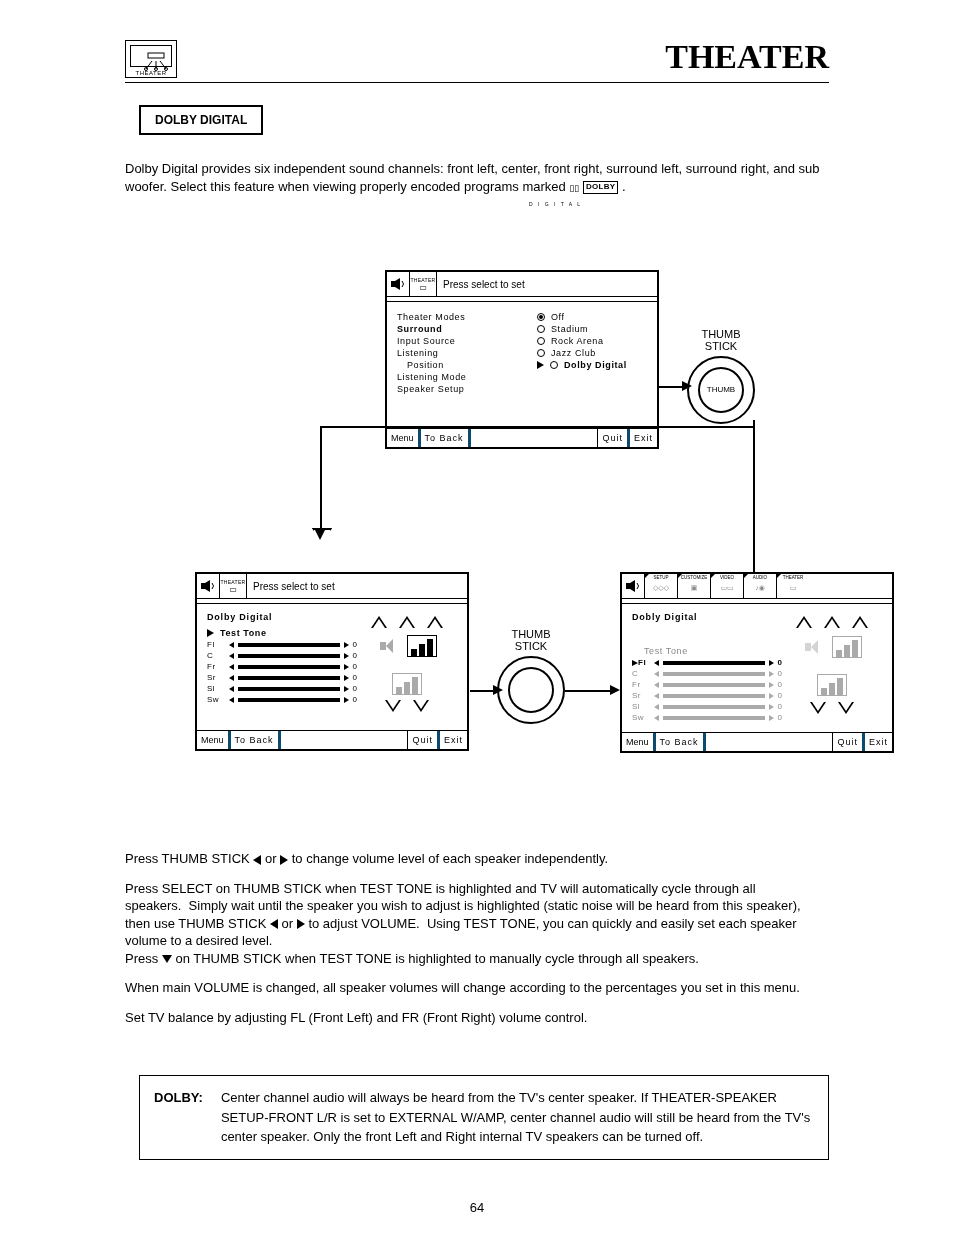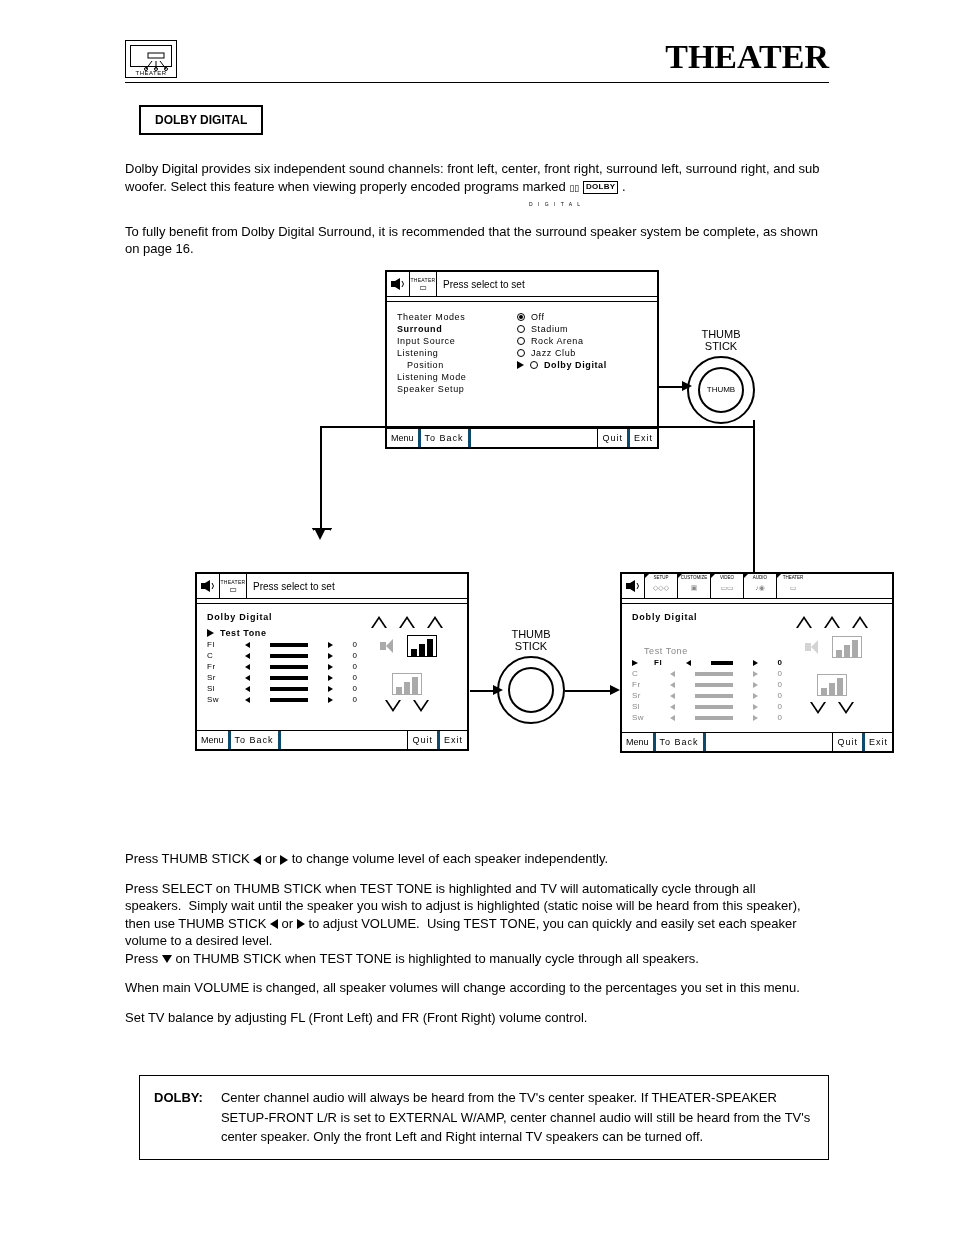--- a/index.html
+++ b/index.html
@@ -25,21 +25,21 @@
   .menu .hdr .rest{flex:1;display:flex;align-items:center;padding-left:6px}
   .menu .body2{padding:8px 10px 8px 10px;min-height:110px;position:relative}
   .menu .ftr{display:flex;border-top:1px solid #000;height:18px;font-size:9px}
   .menu .ftr>div{display:flex;align-items:center;justify-content:center;border-right:3px solid #0c4a6e;padding:0 4px}
   .menu .ftr>div:last-child{border-right:none}
   .menu .ftr .sp2{flex:1;border-right:1px solid #000}
   .row{display:flex;align-items:center;gap:6px;font-size:9px;letter-spacing:.6px;margin:2px 0}
   .dot{width:6px;height:6px;border:1px solid #000;border-radius:50%}
   .dot.f::after{content:"";display:block;width:4px;height:4px;background:#000;border-radius:50%;margin:1px}
   .arrow-r{width:0;height:0;border-left:7px solid #000;border-top:4px solid transparent;border-bottom:4px solid transparent}
-  .slider{display:flex;align-items:center;gap:20px;font-size:8px;margin:2px 0}
+  .slider{display:flex;align-items:center;gap:4px;font-size:8px;margin:2px 0}
   .slider .lbl{width:18px;text-align:left;letter-spacing:.5px}
   .slider .tri-l{width:0;height:0;border-right:5px solid #000;border-top:3px solid transparent;border-bottom:3px solid transparent}
   .slider .tri-r{width:0;height:0;border-left:5px solid #000;border-top:3px solid transparent;border-bottom:3px solid transparent}
   .slider .bar{flex:1;height:4px;background:#000}
   .slider.g .bar{background:#aaa}
   .slider.g .tri-l{border-right-color:#aaa}
   .slider.g .tri-r{border-left-color:#aaa}
   .slider.g{color:#888}
   .sp-shapes{display:flex;gap:12px;justify-content:center;margin:4px 0 6px}
   .sp-shape{width:0;height:0;border-left:8px solid transparent;border-right:8px solid transparent;border-bottom:12px solid #000;position:relative}
@@ -99,42 +99,41 @@
   <div class="sectbox">DOLBY DIGITAL</div>
 
   <div class="body">
     <p>
       <span>Dolby Digital provides six independent sound channels: front left, center, front right, surround left, surround right, and sub woofer. Select this feature when viewing  properly encoded programs marked </span>
       <span style="font-size:9px">▯▯</span>
       <span class="dd-inline">DOLBY</span>
       <span> .</span><br>
       <span style="display:inline-block;margin-left:404px" class="dd-sub">D I G I T A L</span>
     </p>
-    <p>To fully benefit from Dolby Digital Surround, it is recommended that the surround speaker system be complete, as shown on page 16.</p>
   </div>
 
   <div class="diag">
 
     <div class="menu" style="top:0;left:260px;width:270px">
       <div class="hdr">
         <div class="sp speaker-ic">
           <svg viewBox="0 0 16 14">
               <rect x="1" y="4" width="4" height="6" fill="#000"></rect>
               <path d="M5 4 L10 1 L10 13 L5 10 Z" fill="#000"></path>
               <path d="M12 4 Q15 7 12 10" fill="none" stroke="#000"></path>
             </svg>
         </div>
         <div class="ic">
           <div class="tl">THEATER</div>
           <div style="font-size:8px">▭</div>
         </div>
         <div class="rest">Press select to set</div>
       </div>
       <div style="height:4px;border-bottom:1px solid #000"></div>
-      <div class="body2" style="display:flex;gap:0">
+      <div class="body2" style="display:flex;gap:20px">
         <div style="width:120px">
           <div class="row">
               <span>Theater Modes</span>
             </div>
           <div class="row" style="font-weight:bold">
               <span>Surround</span>
             </div>
           <div class="row">
               <span>Input Source</span>
             </div>
@@ -452,14 +451,15 @@
     <p>Press SELECT on THUMB STICK when TEST TONE is highlighted and TV will automatically cycle through all speakers.&nbsp;&nbsp;Simply wait until the speaker you wish to adjust is highlighted (static noise will be heard from this speaker), then use THUMB STICK <span class="tri-in l"></span> or <span class="tri-in r"></span> to adjust VOLUME.&nbsp;&nbsp;Using TEST TONE, you can quickly and easily set each speaker volume to a desired level.<br>Press <span class="tri-in d"></span> on THUMB STICK when TEST TONE is highlighted to manually cycle through all speakers.</p>
     <p>When main VOLUME is changed, all speaker volumes will change according to the percentages you set in this menu.</p>
     <p>Set TV balance by adjusting FL (Front Left) and FR (Front Right) volume control.</p>
   </div>
 
   <div class="notebox">
     <div class="nl">DOLBY:</div>
     <div>Center channel audio will always be heard from the TV's center speaker.  If THEATER-SPEAKER SETUP-FRONT L/R is set to EXTERNAL W/AMP, center channel audio will still be heard from the TV's center speaker.  Only the front Left and Right internal TV speakers can be turned off.</div>
   </div>
 
+  <div class="pageno">64</div>
 
 </div>
 
 </body></html>

